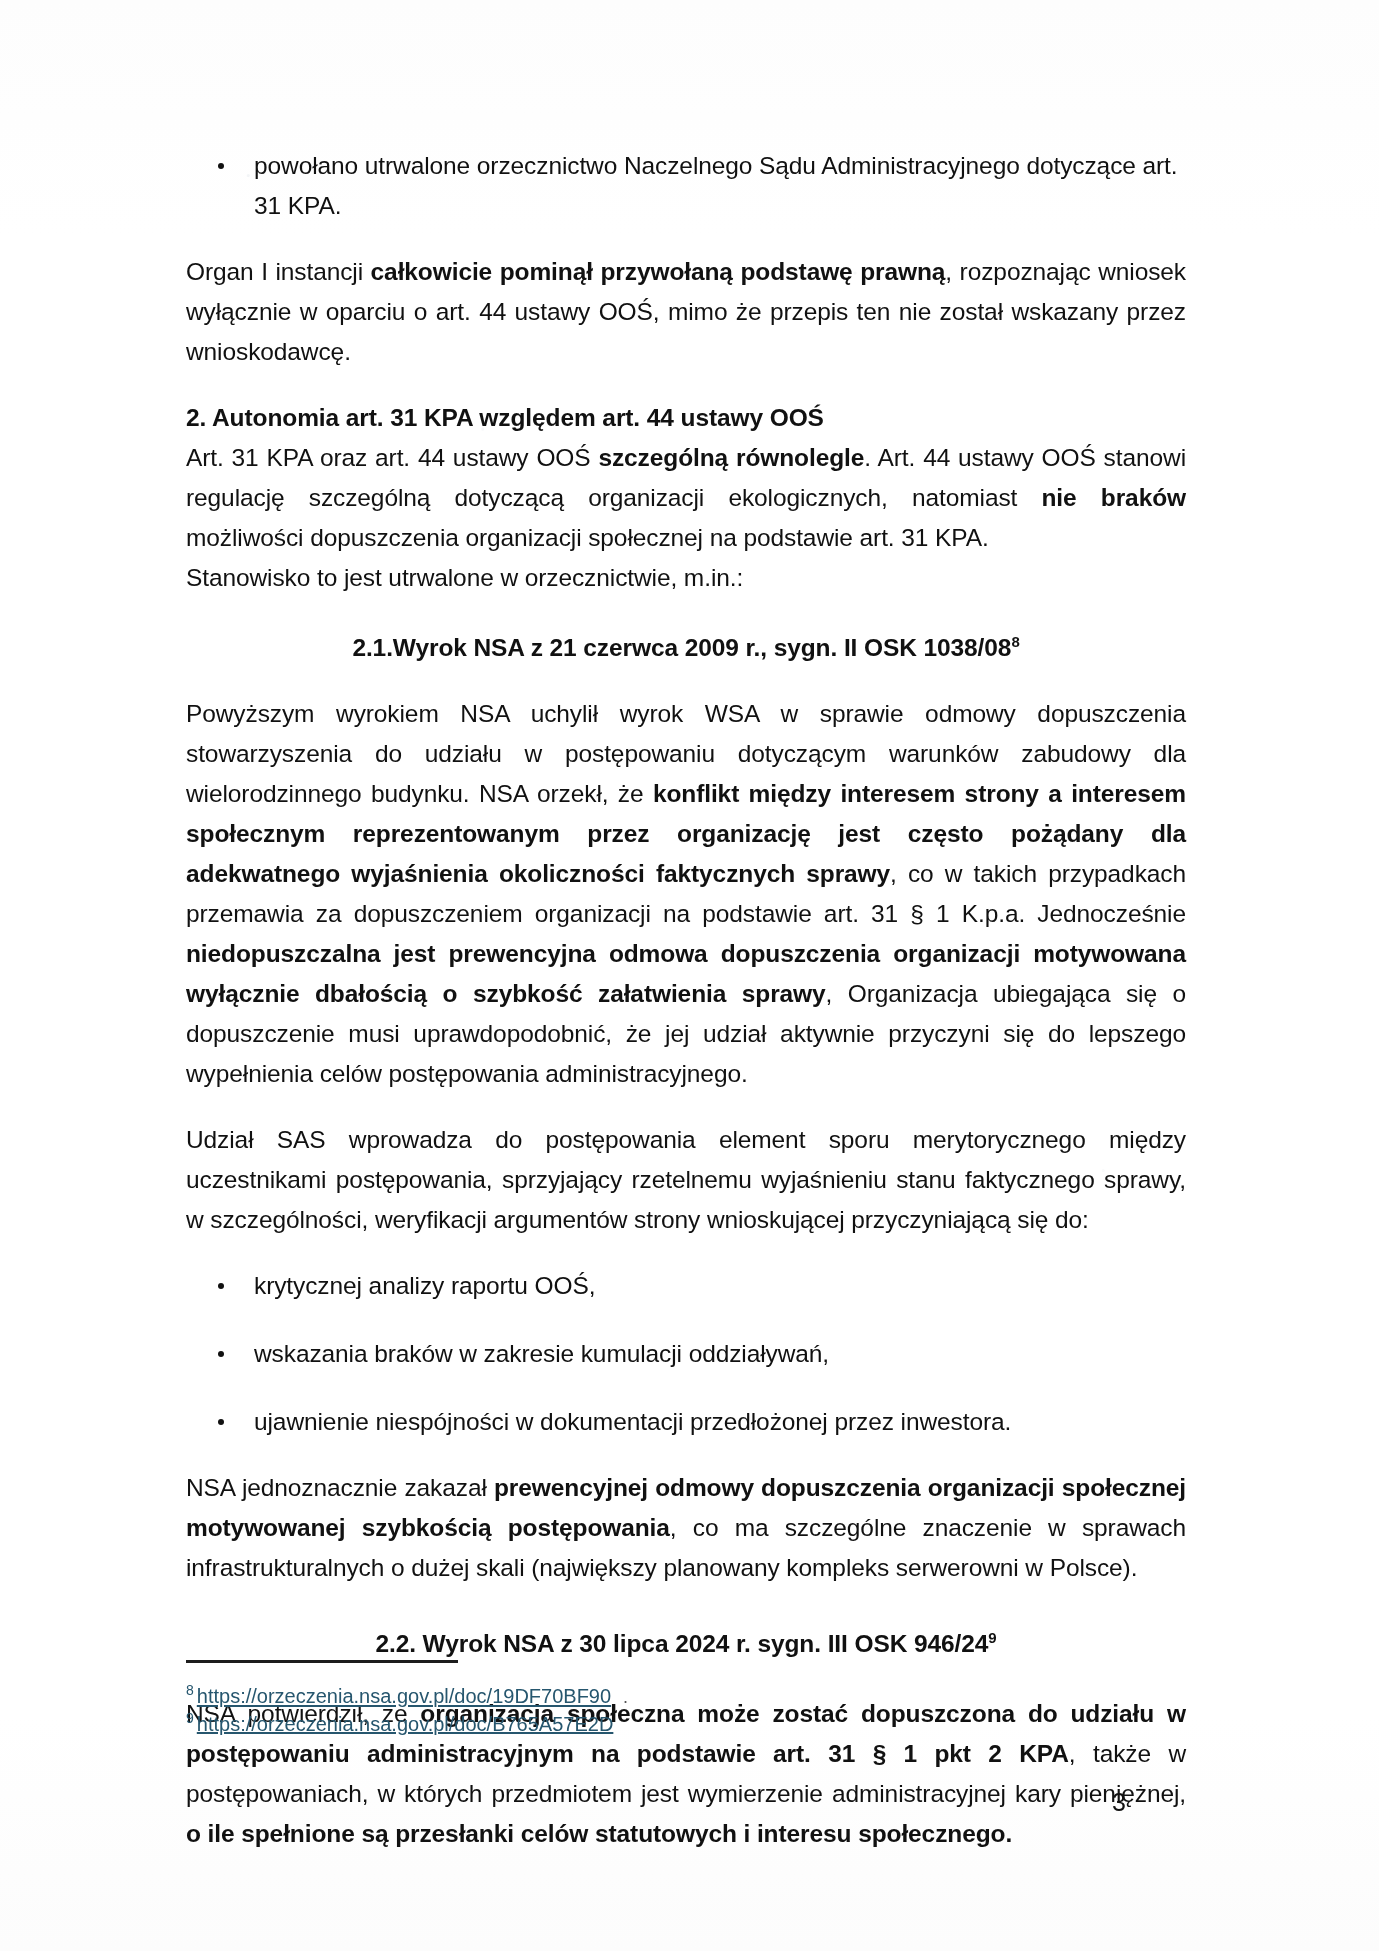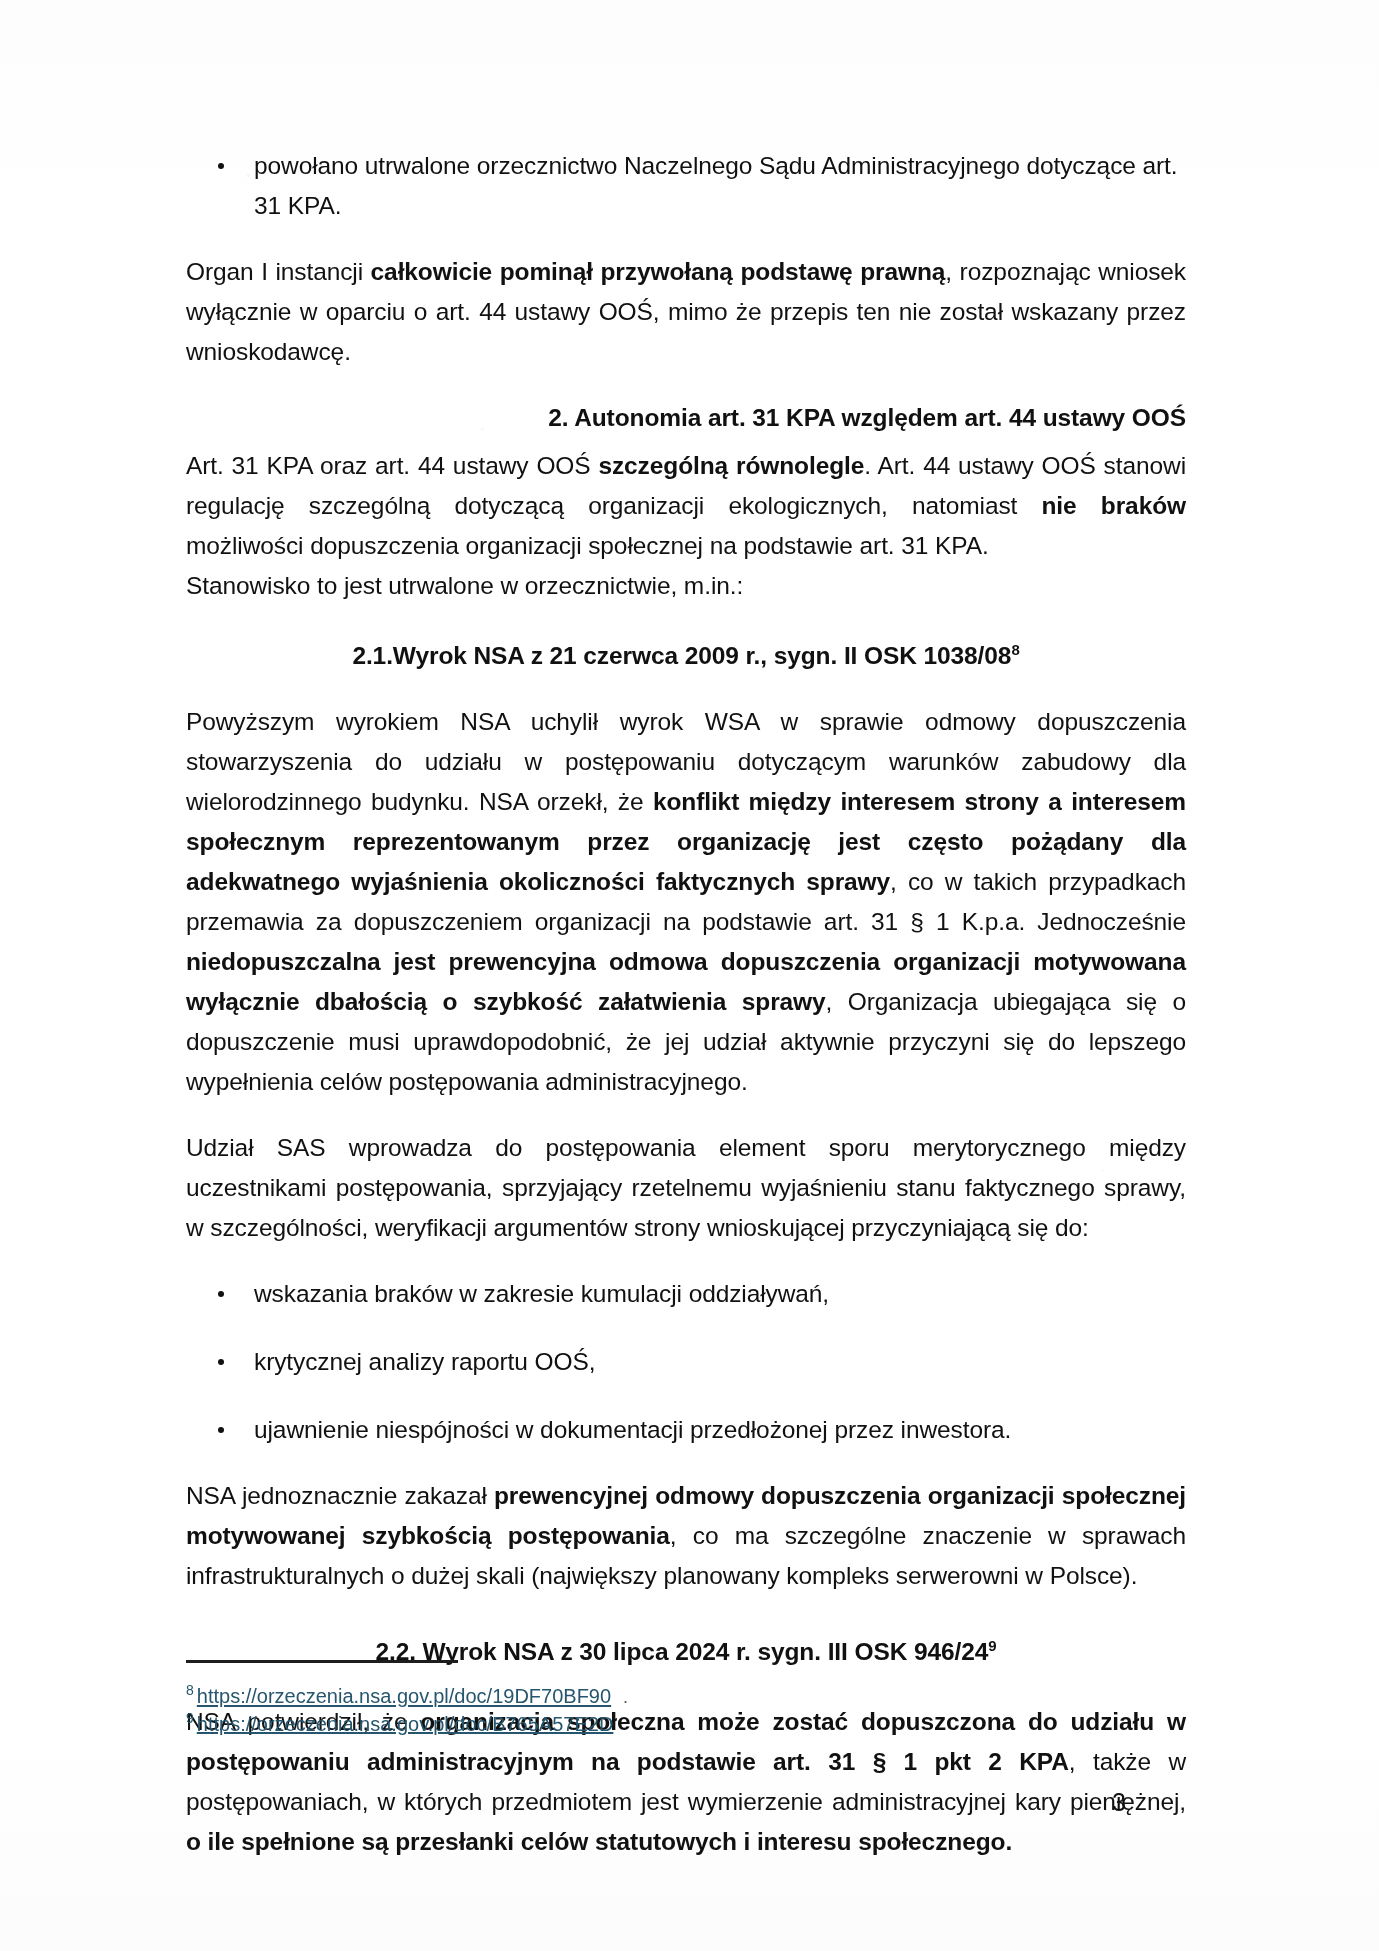--- a/index.html
+++ b/index.html
@@ -92,22 +92,22 @@
     top: 17px;
     width: 6px;
     height: 6px;
     border-radius: 50%;
     background: #111;
   }
 
   
   .h-sec {
     font-weight: bold;
-    margin-bottom: 8px;
-    text-align: right;
+    margin-bottom: 0;
+    text-align: left;
   }
   .h-case {
     font-weight: bold;
     text-align: center;
     margin: 30px 0 26px 0;
   }
   .h-case.second { margin: 36px 0 30px 0; }
 
   sup {
     font-size: 15px;
@@ -180,25 +180,25 @@
 
     <h3 class="h-case"><span>2.1.Wyrok NSA z 21 czerwca 2009 r., sygn. II OSK 1038/08</span><sup>8</sup></h3>
 
     <p class="para"><span>Powyższym wyrokiem NSA uchylił wyrok WSA w sprawie odmowy dopuszczenia stowarzyszenia do udziału w postępowaniu dotyczącym warunków zabudowy dla wielorodzinnego budynku. NSA orzekł, że </span><b>konflikt między interesem strony a interesem społecznym reprezentowanym przez organizację jest często pożądany dla adekwatnego wyjaśnienia okoliczności faktycznych sprawy</b><span>, co w takich przypadkach przemawia za dopuszczeniem organizacji na podstawie art. 31 § 1 K.p.a. Jednocześnie </span><b>niedopuszczalna jest prewencyjna odmowa dopuszczenia organizacji motywowana wyłącznie dbałością o szybkość załatwienia sprawy</b><span>, Organizacja ubiegająca się o dopuszczenie musi uprawdopodobnić, że jej udział aktywnie przyczyni się do lepszego wypełnienia celów postępowania administracyjnego.</span></p>
 
     <p class="para">Udział SAS wprowadza do postępowania element sporu merytorycznego między uczestnikami postępowania, sprzyjający rzetelnemu wyjaśnieniu stanu faktycznego sprawy, w szczególności, weryfikacji argumentów strony wnioskującej przyczyniającą się do:</p>
 
     <ul class="bullets spaced">
       <li>
         <span class="bullet-dot"></span>
-        <span>wskazania braków w zakresie kumulacji oddziaływań,</span>
+        <span>krytycznej analizy raportu OOŚ,</span>
       </li>
       <li>
         <span class="bullet-dot"></span>
-        <span>krytycznej analizy raportu OOŚ,</span>
+        <span>wskazania braków w zakresie kumulacji oddziaływań,</span>
       </li>
       <li>
         <span class="bullet-dot"></span>
         <span>ujawnienie niespójności w dokumentacji przedłożonej przez inwestora.</span>
       </li>
     </ul>
 
     <p class="para" style="margin-top:26px;"><span>NSA jednoznacznie zakazał </span><b>prewencyjnej odmowy dopuszczenia organizacji społecznej motywowanej szybkością postępowania</b><span>, co ma szczególne znaczenie w sprawach infrastrukturalnych o dużej skali (największy planowany kompleks serwerowni w Polsce).</span></p>
 
     <h3 class="h-case second"><span>2.2. Wyrok NSA z 30 lipca 2024 r. sygn. III OSK 946/24</span><sup>9</sup></h3>

